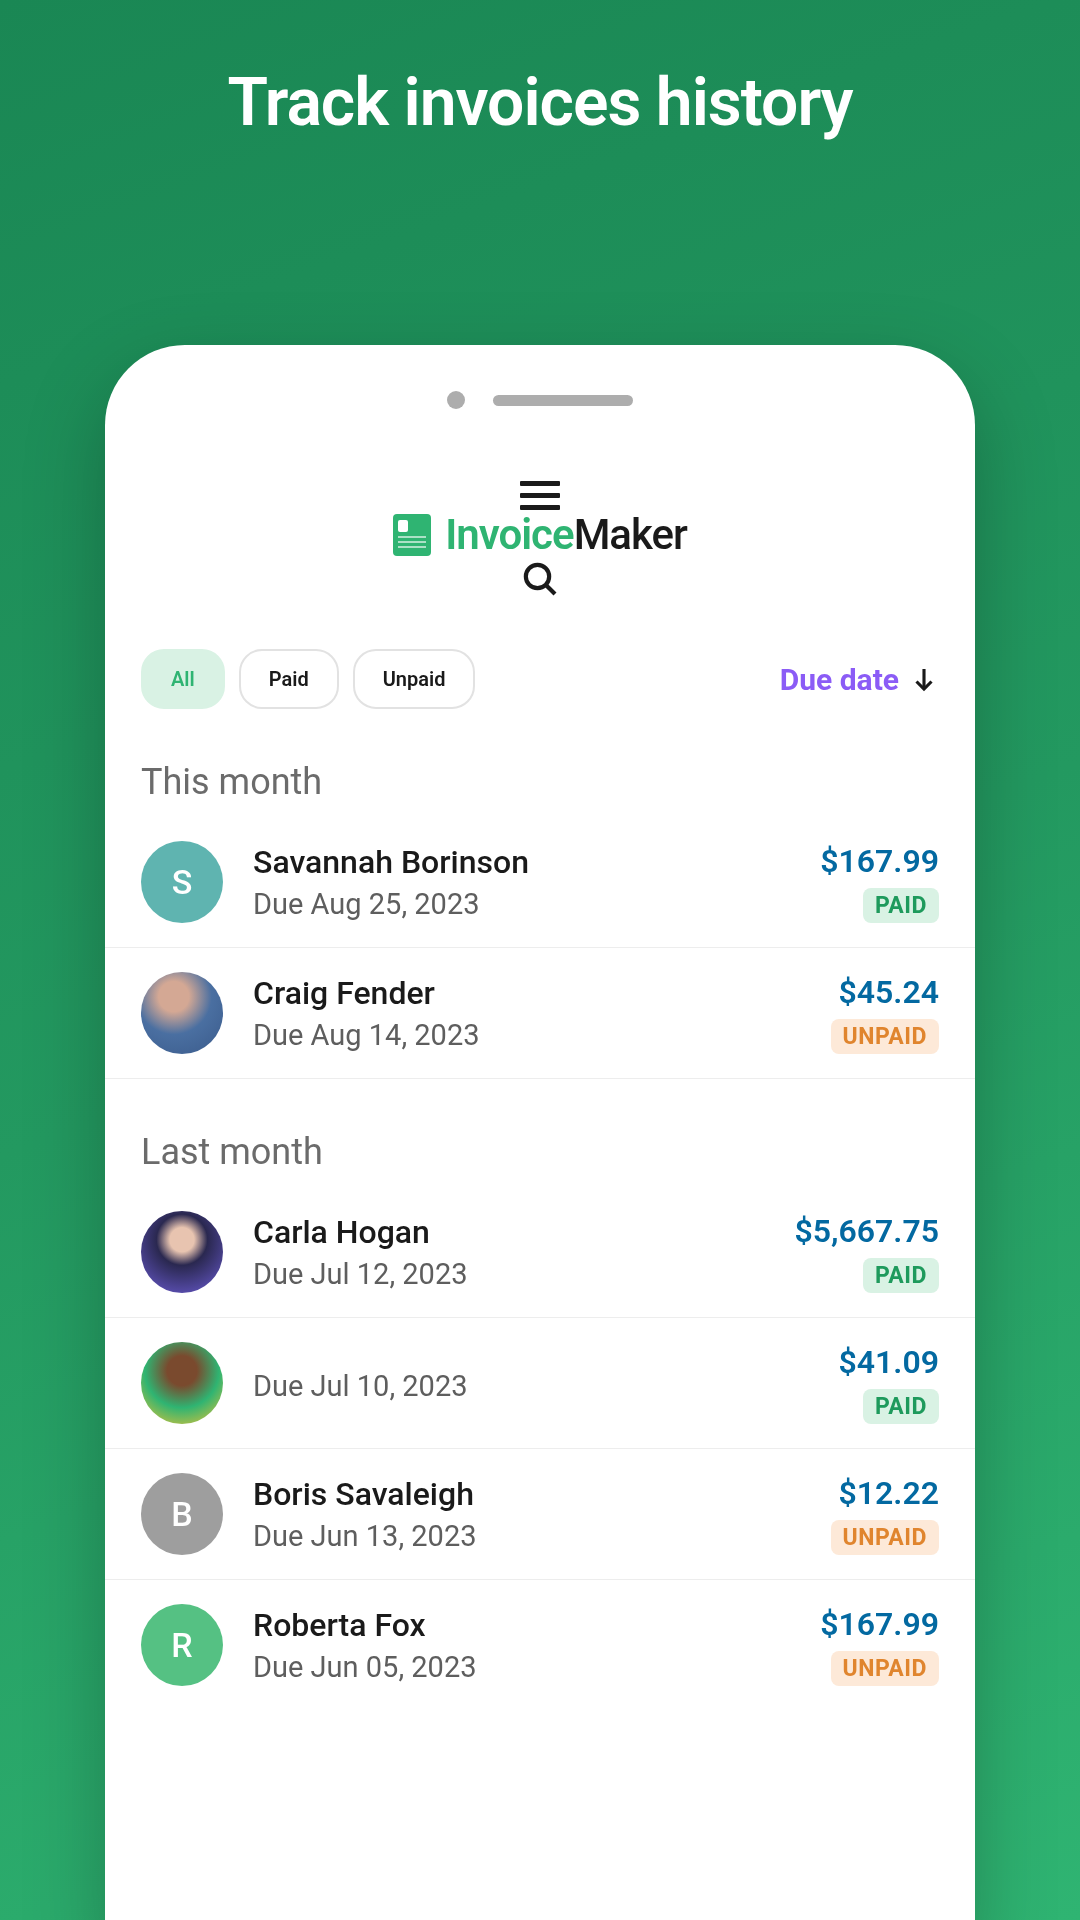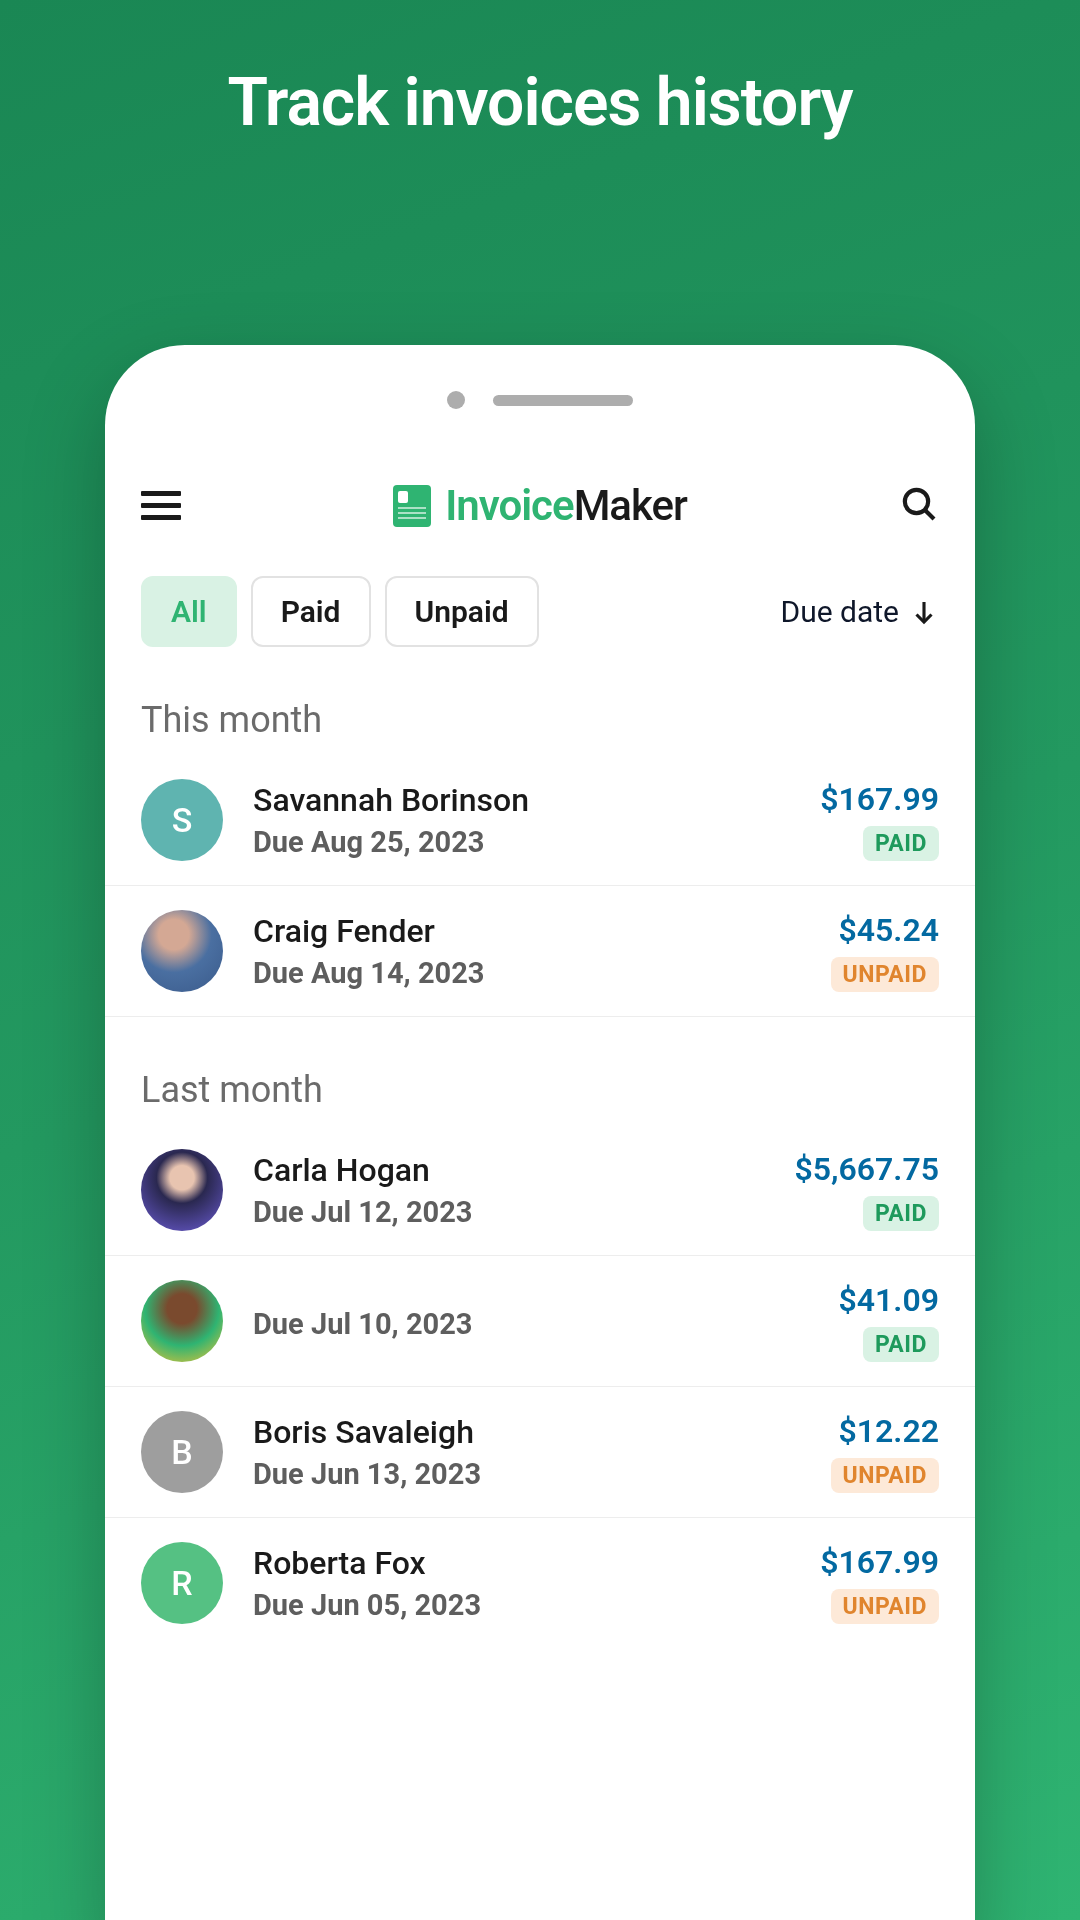--- a/index.html
+++ b/index.html
@@ -52,20 +52,21 @@
     width: 140px;
     height: 11px;
     border-radius: 6px;
     background: #adadad;
   }
   .app-header {
     display: flex;
     align-items: center;
     justify-content: space-between;
     padding: 72px 36px 0 36px;
+    flex-direction: column;
   }
   .hamburger {
     display: flex;
     flex-direction: column;
     gap: 7px;
     cursor: pointer;
   }
   .hamburger span {
     width: 40px;
     height: 5px;
@@ -123,40 +124,40 @@
     align-items: center;
     justify-content: space-between;
     padding: 46px 36px 0 36px;
   }
   .chips {
     display: flex;
     gap: 14px;
   }
   .chip {
     padding: 16px 28px;
-    border-radius: 12px;
-    font-size: 30px;
+    border-radius: 23px;
+    font-size: 20px;
     font-weight: 600;
     cursor: pointer;
     border: 2px solid #e2e2e2;
     background: #fff;
     color: #1a1a1a;
   }
   .chip.active {
     background: #d9f2e4;
     border-color: #d9f2e4;
     color: #2fb472;
   }
   .sort {
     display: flex;
     align-items: center;
     gap: 10px;
     font-size: 30px;
-    font-weight: 400;
-    color: #0f172a;
+    font-weight: 700;
+    color: #8b5cf6;
     cursor: pointer;
   }
   .sort svg {
     width: 30px;
     height: 30px;
   }
   .section-label {
     font-size: 36px;
     color: #6b6b6b;
     padding: 52px 36px 14px 36px;
@@ -191,21 +192,20 @@
   }
   .row-name {
     font-size: 32px;
     font-weight: 500;
     color: #1a1a1a;
   }
   .row-due {
     font-size: 29px;
     color: #5e5e5e;
     margin-top: 6px;
-    font-weight: bold;
   }
   .row-right {
     text-align: right;
   }
   .row-amount {
     font-size: 32px;
     font-weight: 600;
     color: #0369a1;
   }
   .badge {

